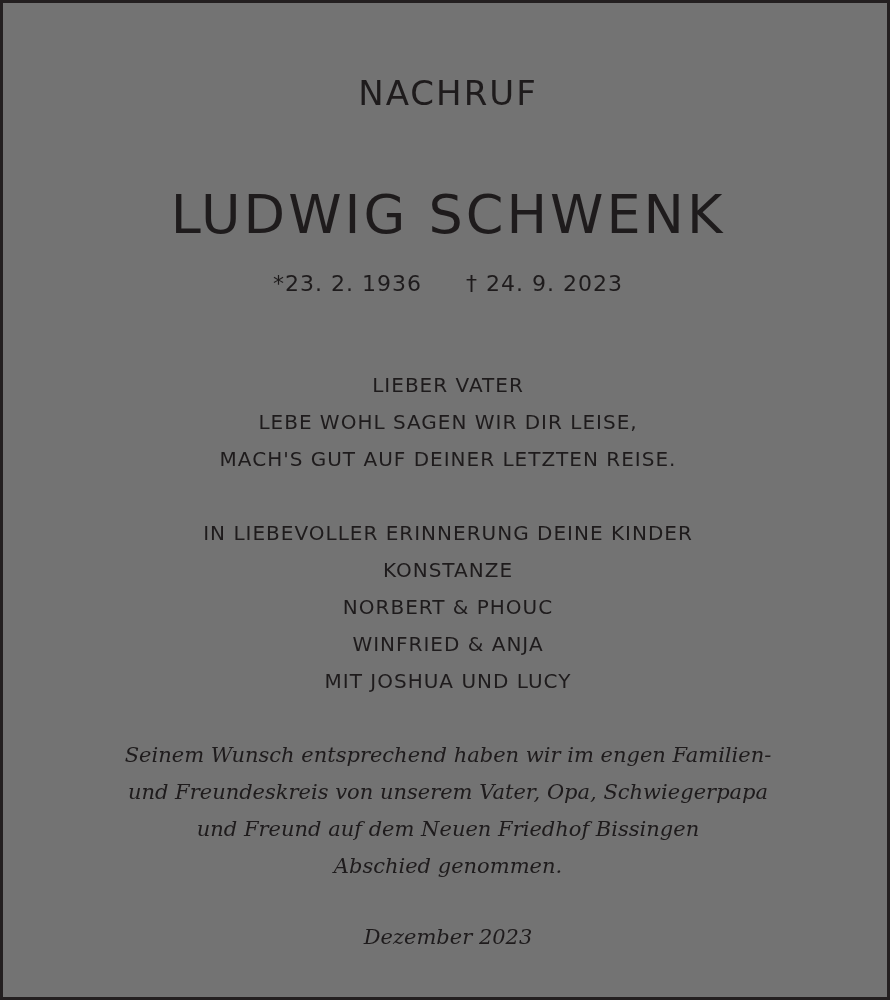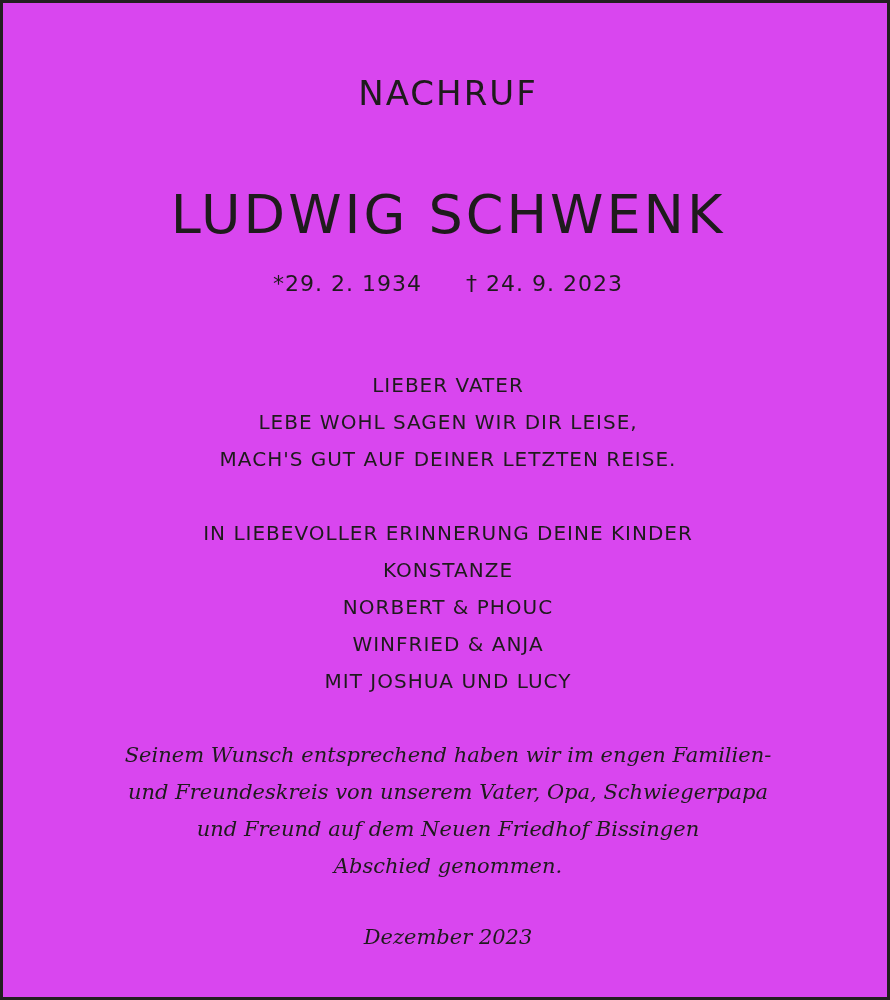--- a/index.html
+++ b/index.html
@@ -13,21 +13,21 @@
       position: relative;
       overflow: hidden;
     }
     .frame {
       position: absolute;
       left: 0; top: 0;
       width: 890px;
       height: 1000px;
       box-sizing: border-box;
       border: 3px solid #231f20;
-      background: #d946ef;
+      background: #737373;
     }
     .line {
       position: absolute;
       left: 0;
       width: 890px;
       text-align: center;
       color: #1e1b1c;
       font-family: "DejaVu Sans", sans-serif;
       white-space: nowrap;
     }
@@ -61,21 +61,21 @@
 </head>
 <body>
 
 <div class="frame">
 
   <div class="line heading">NACHRUF</div>
 
   <div class="line name">LUDWIG SCHWENK</div>
 
   <div class="line dates">
-    <span>*29. 2. 1934</span><span class="gap"></span><span>† 24. 9. 2023</span>
+    <span>*23. 2. 1936</span><span class="gap"></span><span>† 24. 9. 2023</span>
   </div>
 
   <div class="line caps" style="top:370px">LIEBER VATER</div>
   <div class="line caps" style="top:407px">LEBE WOHL SAGEN WIR DIR LEISE,</div>
   <div class="line caps" style="top:444px">MACH'S GUT AUF DEINER LETZTEN REISE.</div>
 
   <div class="line caps" style="top:518px">IN LIEBEVOLLER ERINNERUNG DEINE KINDER</div>
   <div class="line caps" style="top:555px">KONSTANZE</div>
   <div class="line caps" style="top:592px">NORBERT &amp; PHOUC</div>
   <div class="line caps" style="top:629px">WINFRIED &amp; ANJA</div>

